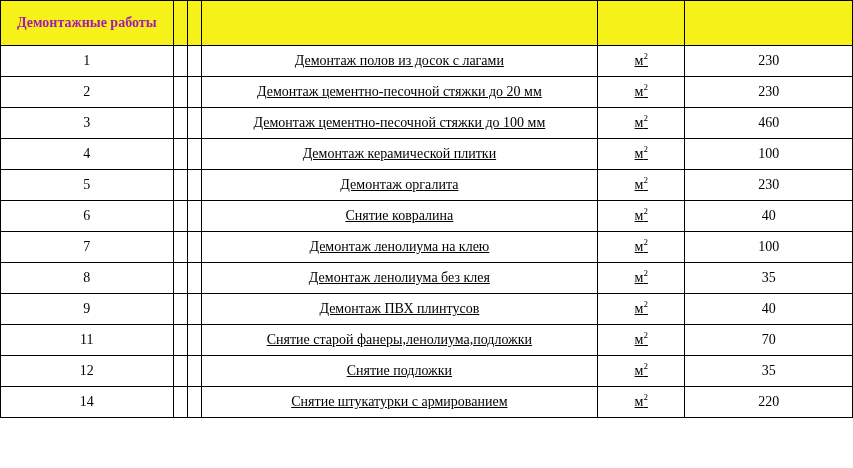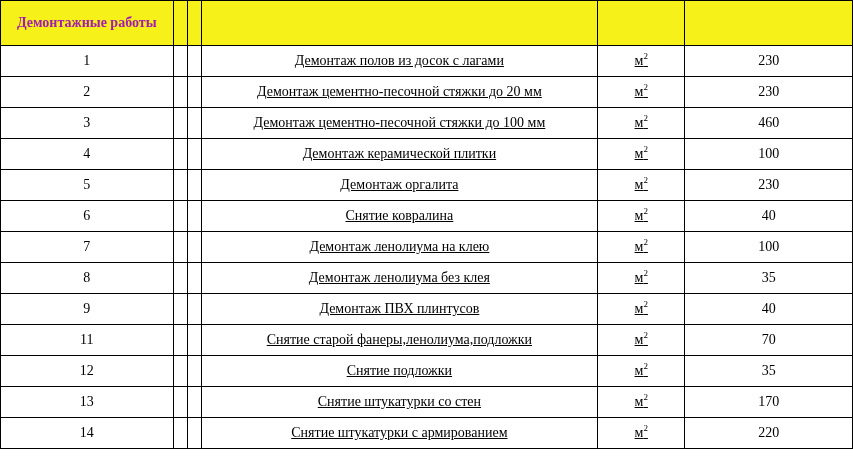--- a/index.html
+++ b/index.html
@@ -186,28 +186,20 @@
         </tr>
         <tr class="data-row">
           <td class="cell-num">12</td>
           <td class="cell-gap"></td>
           <td class="cell-gap"></td>
           <td class="cell-name">Снятие подложки</td>
           <td class="cell-unit"><span>м</span><sup>2</sup></td>
           <td class="cell-price">35</td>
         </tr>
         <tr class="data-row">
-          <td class="cell-num">13</td>
-          <td class="cell-gap"></td>
-          <td class="cell-gap"></td>
-          <td class="cell-name">Снятие штукатурки со стен</td>
-          <td class="cell-unit"><span>м</span><sup>2</sup></td>
-          <td class="cell-price">170</td>
-        </tr>
-        <tr class="data-row">
           <td class="cell-num">14</td>
           <td class="cell-gap"></td>
           <td class="cell-gap"></td>
           <td class="cell-name">Снятие штукатурки с армированием</td>
           <td class="cell-unit"><span>м</span><sup>2</sup></td>
           <td class="cell-price">220</td>
         </tr>
       </tbody>
   </table>
 </div>

